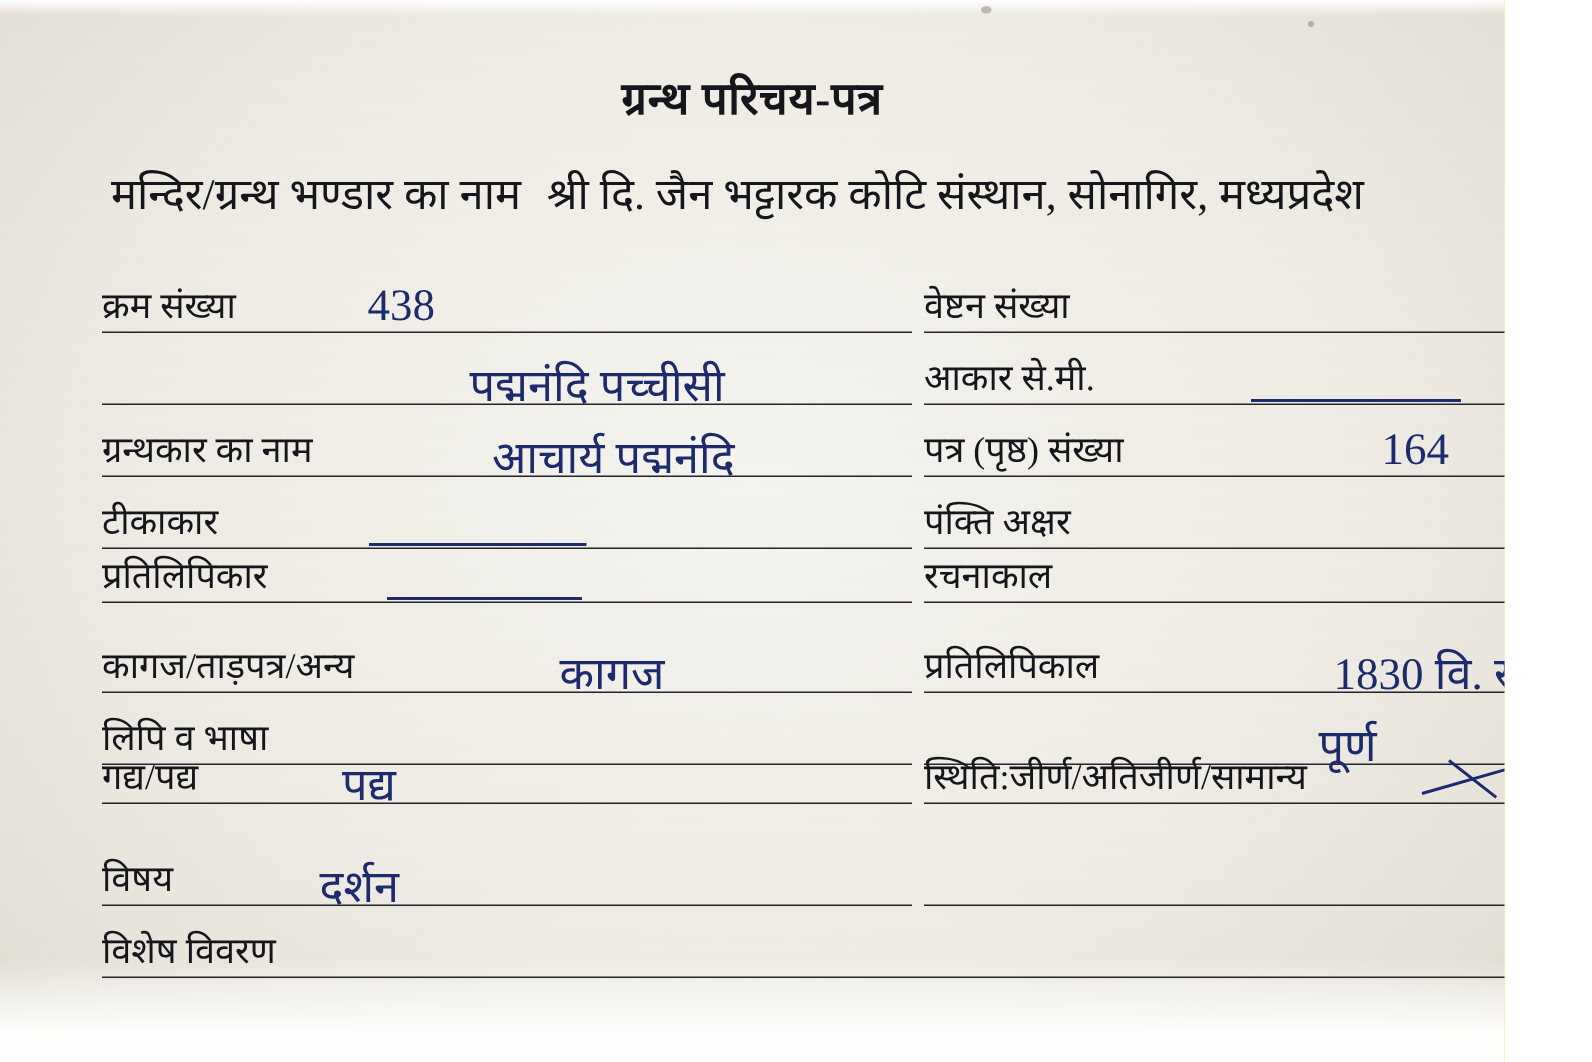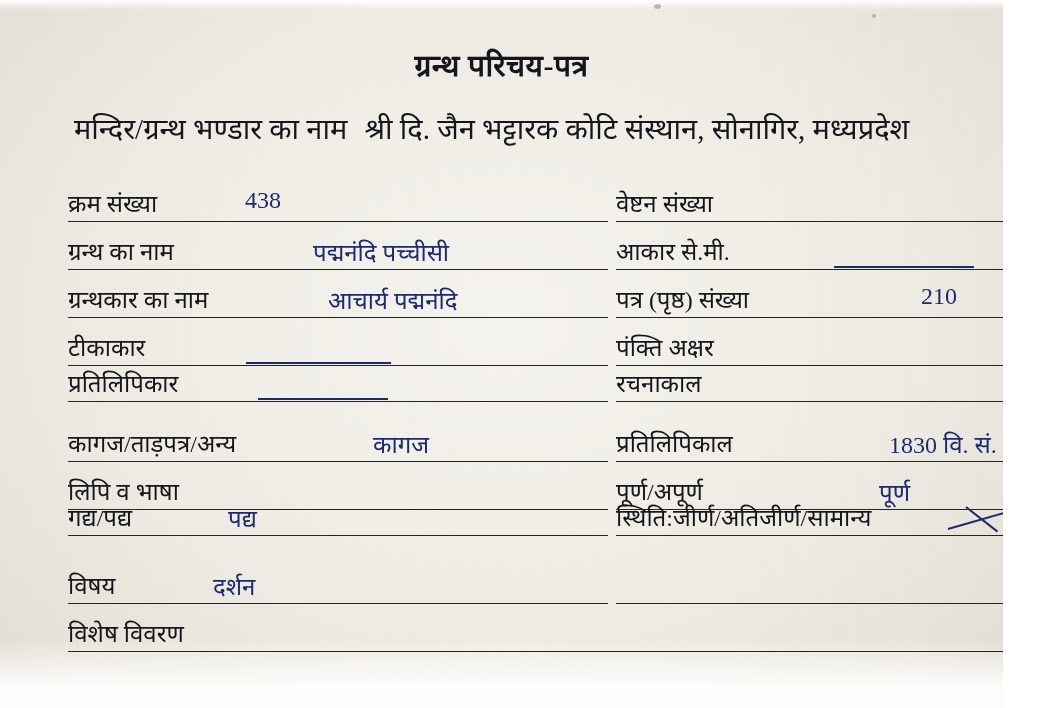--- a/index.html
+++ b/index.html
@@ -100,21 +100,21 @@
     top: 0;
     font-size: 24px;
     color: #15161c;
     background: transparent;
     z-index: 2;
     padding-right: 6px;
   }
   .fld .value {
     position: absolute;
     top: 1px;
-    font-size: 24px;
+    font-size: 30px;
     color: #1d2a6b;
     z-index: 3;
     background: transparent;
     padding: 0 5px;
   }
   .fld .rule {
     position: absolute;
     left: 0;
     right: 0;
     bottom: 8px;
@@ -198,21 +198,20 @@
           <span class="label">वेष्टन संख्या</span>
           <span class="value" style="left:250px;"></span>
           <span class="rule"></span>
         </div>
       </div>
     </div>
 
     <div class="row" style="top:206px;">
       <div class="cell left">
         <div class="fld">
-          <span class="label">ग्रन्थ का नाम</span>
           <span class="value" style="left:240px;">पद्मनंदि पच्चीसी</span>
           <span class="rule"></span>
         </div>
       </div>
       <div class="cell right">
         <div class="fld">
           <span class="label">आकार से.मी.</span>
           <span class="value" style="left:250px;"></span>
           <span class="rule"></span>
           <span class="blue-rule" style="left:218px; width:140px;"></span>
@@ -224,21 +223,21 @@
       <div class="cell left">
         <div class="fld">
           <span class="label">ग्रन्थकार का नाम</span>
           <span class="value" style="left:255px;">आचार्य पद्मनंदि</span>
           <span class="rule"></span>
         </div>
       </div>
       <div class="cell right">
         <div class="fld">
           <span class="label">पत्र (पृष्ठ) संख्या</span>
-          <span class="value" style="left:300px;">210</span>
+          <span class="value" style="left:300px;">164</span>
           <span class="rule"></span>
         </div>
       </div>
     </div>
 
     <div class="row" style="top:302px;">
       <div class="cell left">
         <div class="fld">
           <span class="label">टीकाकार</span>
           <span class="value" style="left:200px;"></span>
@@ -292,21 +291,20 @@
 
     <div class="row" style="top:446px;">
       <div class="cell left">
         <div class="fld">
           <span class="label">लिपि व भाषा</span>
           <span class="rule"></span>
         </div>
       </div>
       <div class="cell right">
         <div class="fld">
-          <span class="label">पूर्ण/अपूर्ण</span>
           <span class="value" style="left:258px;">पूर्ण</span>
           <span class="rule"></span>
         </div>
       </div>
     </div>
 
     <div class="row" style="top:472px;">
       <div class="cell left">
         <div class="fld">
           <span class="label">गद्य/पद्य</span>

